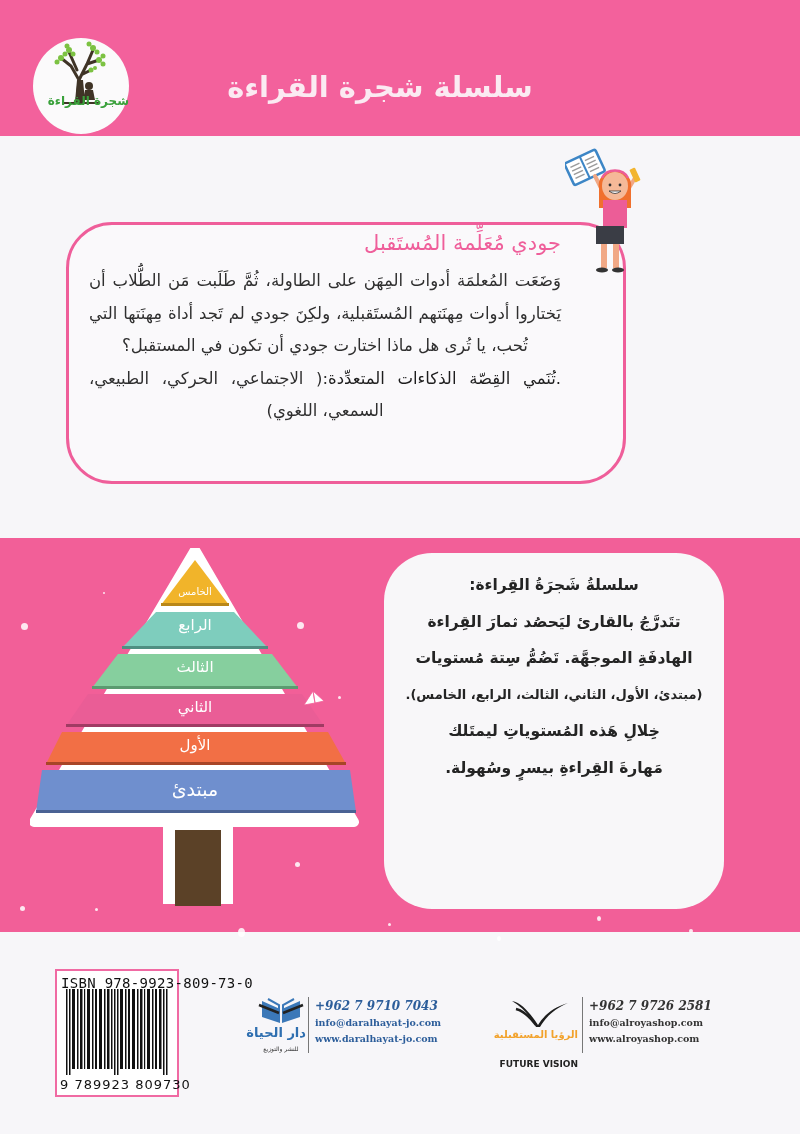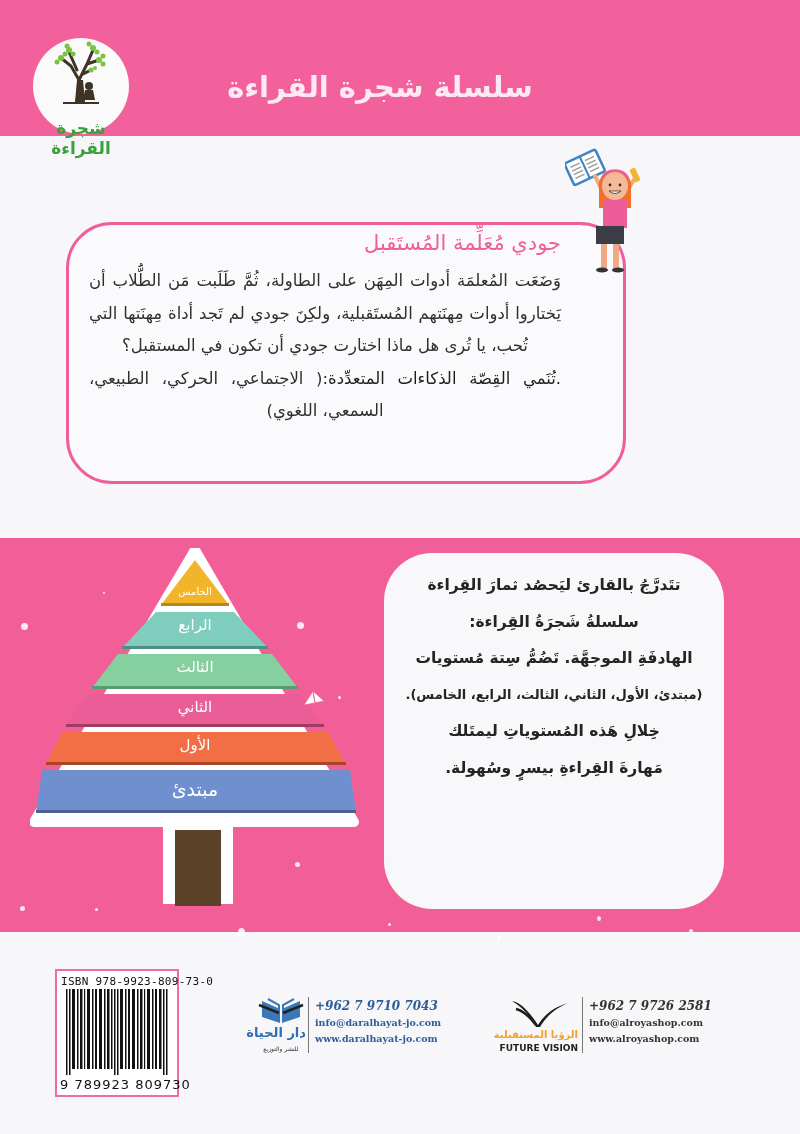--- a/index.html
+++ b/index.html
@@ -5,21 +5,21 @@
   * { box-sizing: border-box; margin: 0; padding: 0; }
   html, body { width: 800px; height: 1134px; background: #f6f5f8; overflow: hidden; }
   body { position: relative; font-family: "DejaVu Sans", sans-serif; color: #2a2a2a; }
 
   .page { position: absolute; left: 0; top: 0; width: 800px; height: 1134px; background: #f7f6f9; }
 
   
   .header-band { position: absolute; left: 0; top: 0; width: 800px; height: 136px; background: #f3619c; }
   .logo-circle { position: absolute; left: 33px; top: 38px; width: 96px; height: 96px; border-radius: 50%; background: #fbfafb; }
   .logo-circle svg { position: absolute; left: 14px; top: 2px; }
-  .logo-caption { position: absolute; left: 0; width: 96px; top: 80px; text-align: center; font-size: 17px; font-weight: bold; color: #3aa13b; direction: rtl; }
+  .logo-caption { position: absolute; left: 0; width: 96px; top: 56px; text-align: right; font-size: 12px; font-weight: bold; color: #3aa13b; direction: rtl; }
   .series-title { position: absolute; left: 215px; top: 70px; width: 330px; text-align: center; font-size: 29px; font-weight: bold; color: #fbeaf2; direction: rtl; letter-spacing: 0.5px; }
 
   
   .story-frame { position: absolute; left: 66px; top: 222px; width: 560px; height: 262px; border: 3px solid #ef5e9a; border-radius: 46px; background: #faf9fb; }
   .story-title { position: absolute; right: 62px; top: 6px; font-size: 21px; color: #ef5e9a; direction: rtl; }
   .story-body { position: absolute; left: 20px; right: 62px; top: 40px; direction: rtl; text-align: justify; text-align-last: center; font-size: 16.5px; line-height: 32.5px; color: #2f2f2f; }
   .story-body p { margin: 0; }
   .story-body .bold { font-weight: normal; color: #1d1d1d; }
 
   .girl { position: absolute; left: 565px; top: 148px; }
@@ -30,21 +30,21 @@
 
   .info-box { position: absolute; left: 384px; top: 553px; width: 340px; height: 356px; background: #f8f7f9; border-radius: 48px; }
   .info-text { position: absolute; left: 14px; right: 14px; top: 14px; direction: rtl; text-align: center; font-size: 15.5px; font-weight: bold; line-height: 36.5px; color: #242424; }
   .info-text .small { font-size: 13px; }
 
   .pyramid { position: absolute; left: 30px; top: 548px; width: 330px; height: 360px; }
   .pyr-label { position: absolute; text-align: center; font-weight: normal; color: #fff; direction: rtl; }
 
   
   .isbn-box { position: absolute; left: 55px; top: 969px; width: 124px; height: 128px; border: 2px solid #f06aa3; background: #fff; }
-  .isbn-top { position: absolute; left: 4px; top: 4px; font-family: "DejaVu Sans Mono", monospace; font-size: 11px; letter-spacing: .3px; color: #111; white-space: nowrap; }
+  .isbn-top { position: absolute; left: 4px; top: 4px; font-family: "DejaVu Sans Mono", monospace; font-size: 14px; letter-spacing: .3px; color: #111; white-space: nowrap; }
   .barcode { position: absolute; left: 9px; top: 18px; width: 102px; height: 86px; }
   .isbn-bottom { position: absolute; left: 3px; top: 106px; font-family: "DejaVu Sans", sans-serif; font-size: 13px; color: #111; letter-spacing: 1px; white-space: nowrap; }
 
   .publisher { position: absolute; top: 995px; height: 60px; }
   .pub-contacts { position: absolute; top: 2px; border-left: 1.5px solid #777; padding-left: 6px; height: 56px; font-family: "DejaVu Serif", serif; font-weight: bold; }
   .pub-phone { font-size: 12px; color: #2c5d9a; line-height: 18px; white-space: nowrap; font-style: italic; }
   .pub-mail { font-size: 9.5px; color: #2c5d9a; line-height: 16px; white-space: nowrap; }
   .pub-mail.dark { color: #333; }
   .pub-phone.dark { color: #333; }
   .pub-logo-text { position: absolute; text-align: center; direction: rtl; white-space: nowrap; }
@@ -185,22 +185,22 @@
     <div class="pyr-label" style="left:110px;top:188px;width:110px;font-size:15px">الأول</div>
     <div class="pyr-label" style="left:100px;top:230px;width:130px;font-size:19px">مبتدئ</div>
   </div>
 
   <svg style="position:absolute;left:303px;top:689px" width="22" height="18" viewBox="0 0 22 18">
     <path d="M1 16 L10 2 L12 14 Z M10 2 L21 12 L12 14 Z" fill="#fff" stroke="#f25f98" stroke-width=".8"></path>
   </svg>
 
   <div class="info-box">
     <div class="info-text">
+      <div>سلسلةُ شَجرَةُ القِراءة:</div>
       <div>تتَدرَّجُ بالقارئ ليَحصُد ثمارَ القِراءة</div>
-      <div>سلسلةُ شَجرَةُ القِراءة:</div>
       <div>الهادفَةِ الموجهَّة. تَضُمُّ سِتة مُستويات</div>
       <div class="small">(مبتدئ، الأول، الثاني، الثالث، الرابع، الخامس).</div>
       <div>خِلالِ هَذه المُستوياتِ ليمتَلك</div>
       <div>مَهارةَ القِراءةِ بيسرٍ وسُهولة.</div>
     </div>
   </div>
 
   <div class="isbn-box">
     <div class="isbn-top">ISBN 978-9923-809-73-0</div>
     <svg class="barcode" viewBox="0 0 102 86" preserveAspectRatio="none">
@@ -253,21 +253,21 @@
       <div class="pub-mail">www.daralhayat-jo.com</div>
     </div>
   </div>
 
   <div class="publisher" style="left:502px;width:240px">
     <svg style="position:absolute;left:8px;top:2px" width="60" height="32" viewBox="0 0 60 32">
       <path d="M2 4 C12 6 20 16 28 28 C34 18 44 10 58 6 C44 12 36 20 30 30 L26 30 C20 18 12 10 2 4 Z" fill="#1e1e1e"></path>
       <path d="M6 12 C14 14 20 20 26 28" stroke="#1e1e1e" stroke-width="2.5" fill="none"></path>
     </svg>
     <div class="pub-logo-text" style="left:0;top:34px;width:76px;font-size:10px;font-weight:bold;color:#f2a22c">الرؤيا المستقبلية</div>
-    <div class="pub-logo-text" style="left:0;top:48px;width:76px;font-size:9px;font-weight:bold;color:#222">FUTURE VISION</div>
+    <div class="pub-logo-text" style="left:0;top:64px;width:76px;font-size:9px;font-weight:bold;color:#222">FUTURE VISION</div>
     <div class="pub-contacts" style="left:80px">
       <div class="pub-phone dark">+962 7 9726 2581</div>
       <div class="pub-mail dark">info@alroyashop.com</div>
       <div class="pub-mail dark">www.alroyashop.com</div>
     </div>
   </div>
 
 </div>
 
 </body></html>

